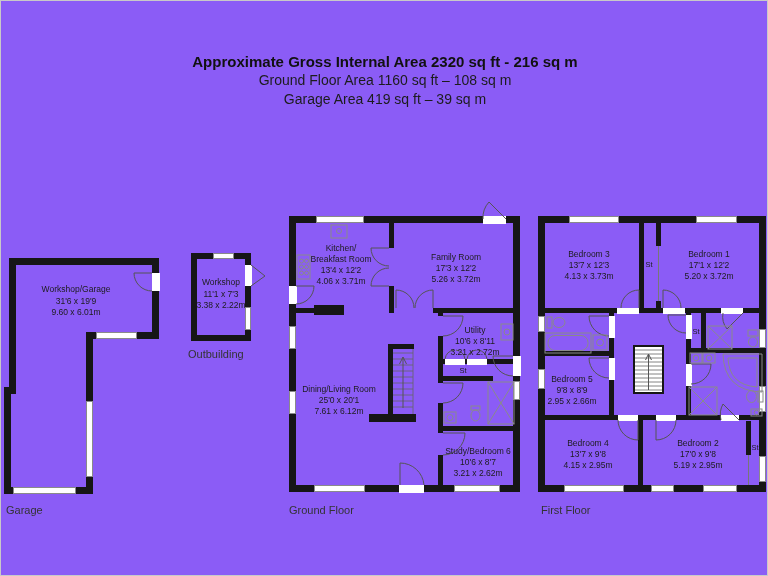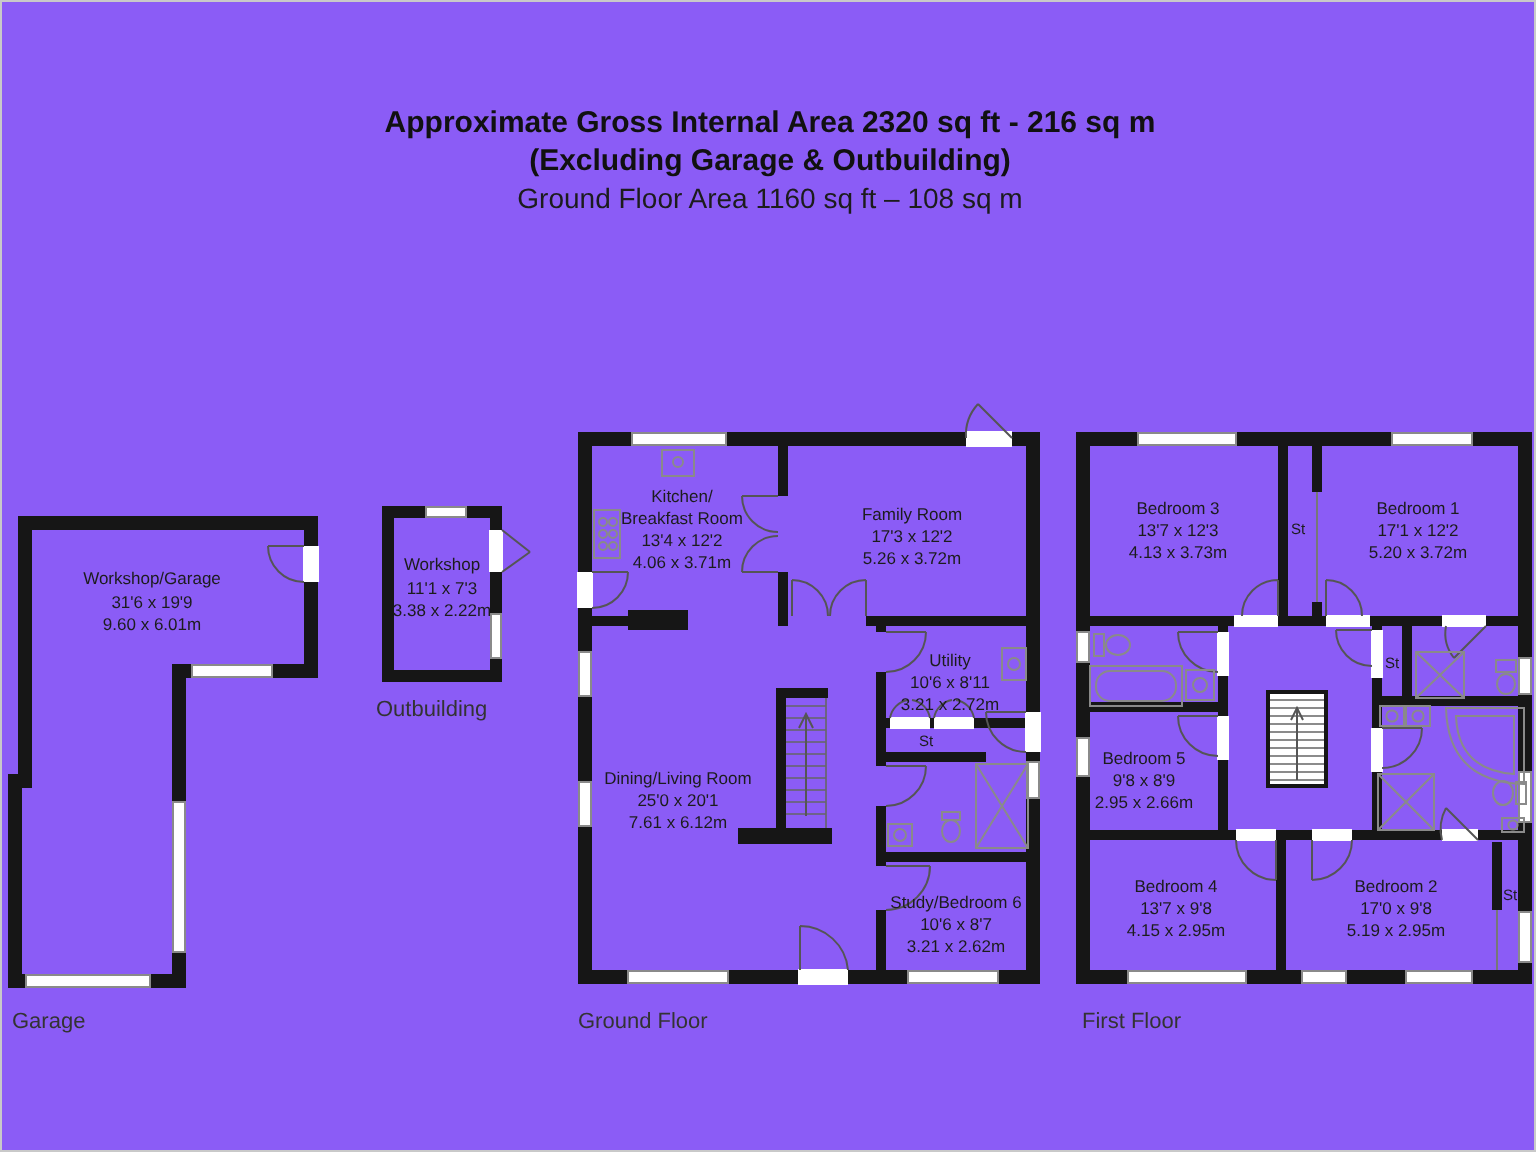--- a/index.html
+++ b/index.html
@@ -21,22 +21,22 @@
   .tread{fill:none;stroke:#666;stroke-width:0.8;}
   .thinline{fill:none;stroke:#777;stroke-width:1;}
 </style>
 </head>
 <body>
 
 <div class="canvas">
 
   <div class="header">
     <div class="t1">Approximate Gross Internal Area 2320 sq ft - 216 sq m</div>
-    <div class="t2">(Excluding Garage &amp; Outbuilding)</div>
     <div class="al">Ground Floor Area 1160 sq ft – 108 sq m</div>
+    <div class="al">Garage Area 419 sq ft – 39 sq m</div>
   </div>
 
   <svg class="plan" viewBox="0 0 768 576">
 
     <g>
       <g class="wall">
         <rect x="8" y="257" width="150" height="7"></rect>
         <rect x="151" y="257" width="7" height="81"></rect>
         <rect x="85" y="331" width="73" height="7"></rect>
         <rect x="85" y="331" width="7" height="162"></rect>

